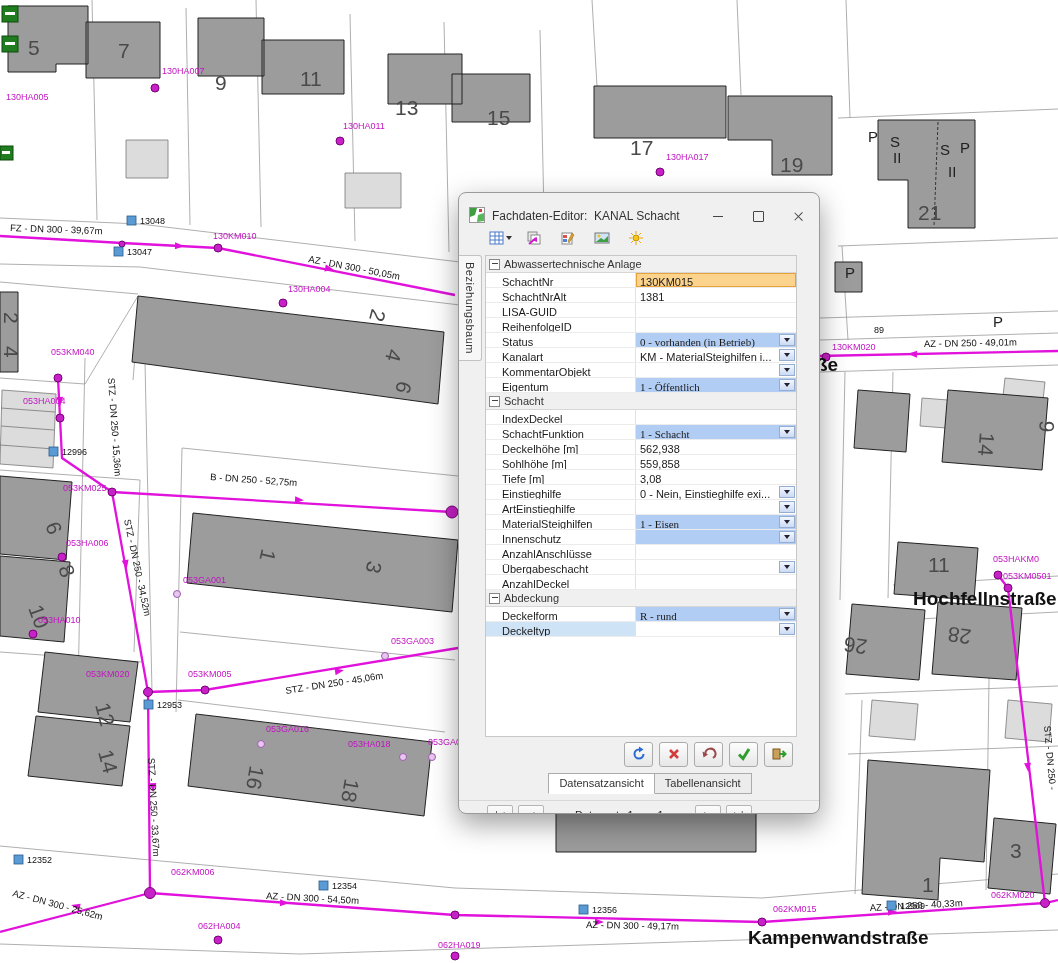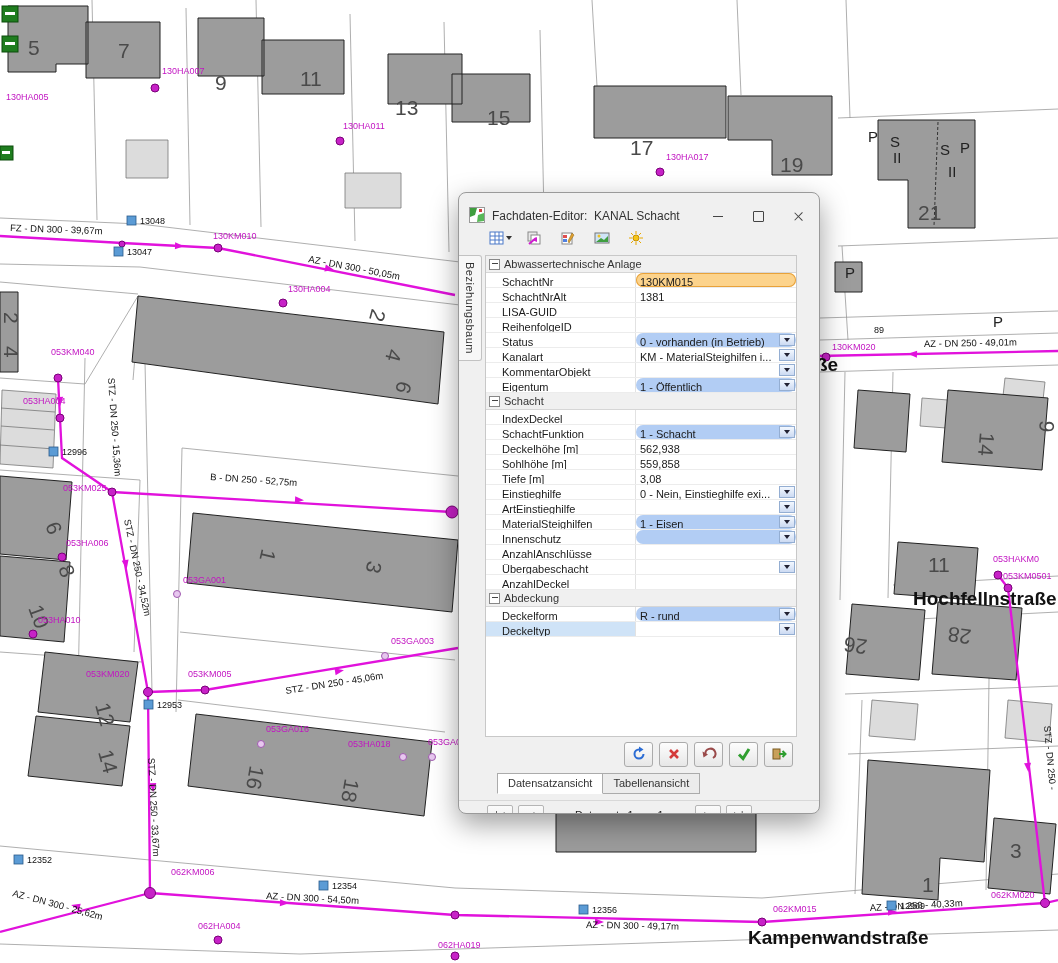--- a/index.html
+++ b/index.html
@@ -37,32 +37,32 @@
   .side-tab span{writing-mode:vertical-rl;font-size:11px;color:#333;letter-spacing:0.5px;}
   #prop-grid{height:480px;background:#fff;border:1px solid #c8c8c8;overflow:hidden;}
   .sec{height:17px;background:#f0f0f0;border-bottom:1px solid #d6d6d6;display:flex;align-items:center;box-sizing:border-box;}
   .minus{width:9px;height:9px;border:1px solid #888;background:#fff;margin:0 4px 0 3px;position:relative;}
   .minus::after{content:"";position:absolute;left:1.5px;top:3.5px;width:6px;height:0;border-top:1.5px solid #444;}
   .sectxt{color:#333;}
   .prow{height:15px;display:flex;border-bottom:1px solid #ececec;box-sizing:border-box;}
   .plbl{width:150px;box-sizing:border-box;padding-left:16px;line-height:18px;border-right:1px solid #e2e2e2;
         white-space:nowrap;overflow:hidden;}
   .plbl.sel{background:#cfe3f7;}
-  .pval{flex:1;position:relative;line-height:18px;box-sizing:border-box;border-radius:8px;}
+  .pval{flex:1;position:relative;line-height:18px;box-sizing:border-box;}
   .pval .vtxt{display:block;padding:0 18px 0 4px;white-space:nowrap;overflow:hidden;}
-  .pval.blue{background:#b2cdf4;}
+  .pval.blue{background:#b2cdf4;font-family:Liberation Serif, serif;}
   .pval.orange{background:#fcd38c;box-shadow:inset 0 0 0 1px #e8a23a;}
   .combo{position:absolute;right:1px;top:1px;bottom:1px;width:16px;
          background:linear-gradient(#f3f8ff,#ccdaf2);border:1px solid #94aed2;box-sizing:border-box;
          display:flex;align-items:center;justify-content:center;}
   .combo::after{content:"";width:0;height:0;border-left:3.5px solid transparent;border-right:3.5px solid transparent;border-top:4px solid #223;}
   .btnrow{height:30px;display:flex;align-items:center;justify-content:flex-end;gap:6px;padding-right:26px;margin-top:4px;}
   .abtn{width:27px;height:23px;background:linear-gradient(#fdfdfd,#e7e7e7);border:1px solid #ababab;border-radius:3px;
         display:flex;align-items:center;justify-content:center;}
-  .tabsrow{display:flex;padding-left:38px;margin-top:4px;}
+  .tabsrow{display:flex;padding-left:22px;margin-top:4px;justify-content:center;}
   .btab{padding:3px 10px 4px;border:1px solid #ababab;background:#ececec;color:#333;}
   .btab.active{background:#fff;border-bottom-color:#fff;}
   .btab + .btab{border-left:none;}
   .navrow{height:28px;display:flex;align-items:center;gap:5px;padding-left:28px;border-top:1px solid #d8d8d8;margin-top:6px;}
   .nbtn{width:24px;height:19px;background:linear-gradient(#fbfbfb,#e9e9e9);border:1px solid #b5b5b5;border-radius:2px;
         display:flex;align-items:center;justify-content:center;font-size:9px;color:#333;}
   .navlabel{margin:0 26px;color:#222;}
 </style>
 </head>
 <body>

